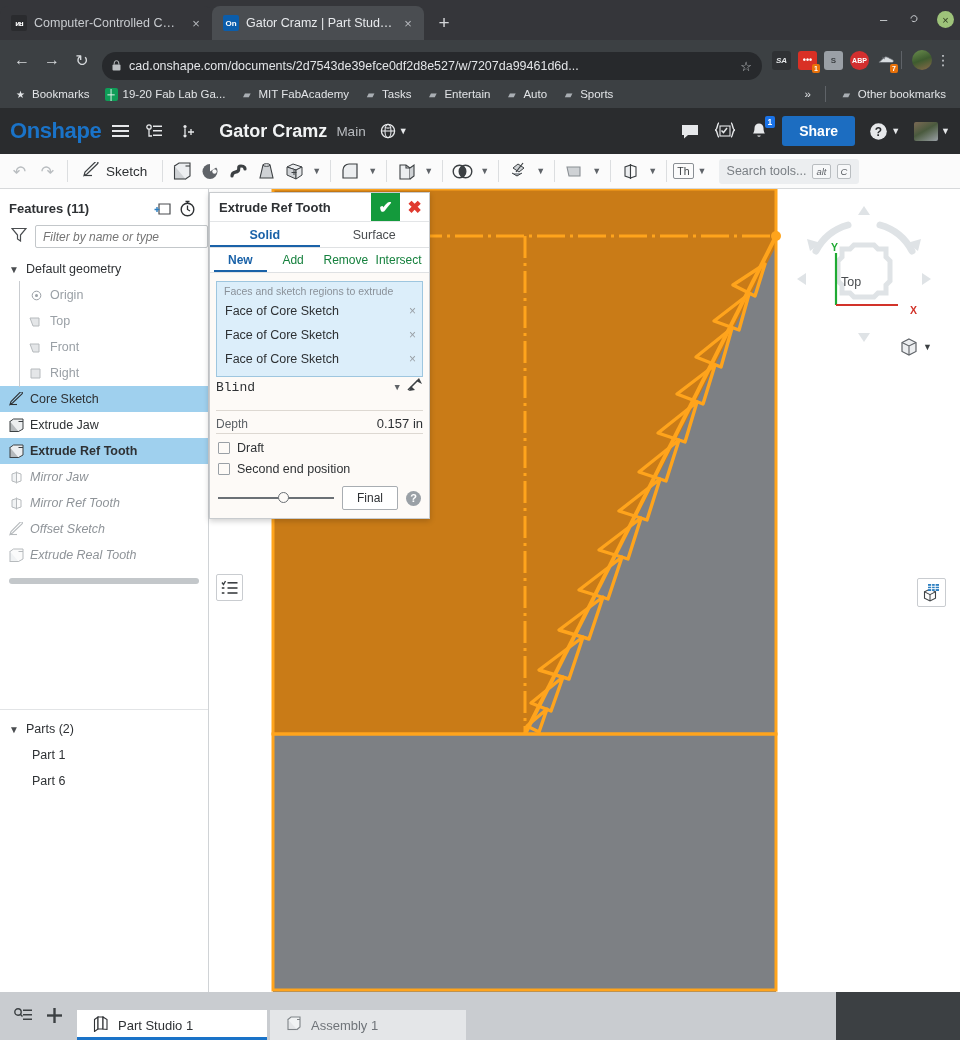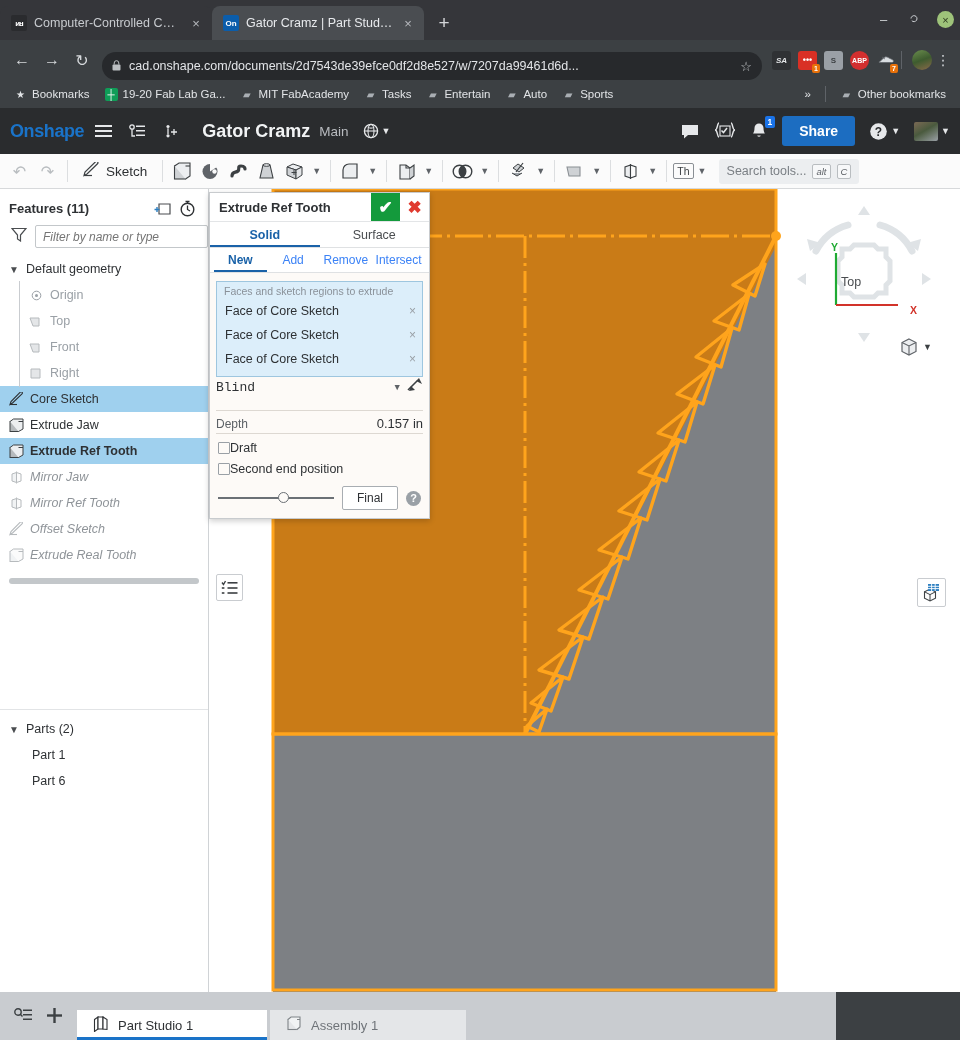--- a/index.html
+++ b/index.html
@@ -101,21 +101,21 @@
     font-size: 9px; font-weight: bold; width:12px; height:13px; }
   .bm-star { color: #e2e4e7; font-size: 11px; }
   .bm-spacer { flex: 1; }
   .bm-sep { width: 1px; height: 16px; background: #5f6368; margin: 0 5px; }
 
   
   .os-header {
     position: absolute; top: 108px; left: 0; width: 960px; height: 46px;
     background: #2a2c2e; display: flex; align-items: center; padding: 0 10px;
   }
-  .os-logo { font-size: 18px; font-weight: bold; color: #1a73c8;
+  .os-logo { font-size: 22px; font-weight: bold; color: #1a73c8;
     letter-spacing: -0.4px; }
   .os-hicon { width: 30px; height: 30px; display: flex; align-items: center;
     justify-content: center; color: #e6e8ea; margin-left: 4px; }
   .os-doctitle { font-size: 18px; font-weight: bold; color: #f1f3f4;
     margin-left: 16px; }
   .os-branch { font-size: 13.5px; color: #b9bcc0; margin-left: 9px; }
   .os-globe { margin-left: 14px; display:flex; align-items:center; gap:3px;
     color:#e6e8ea; }
   .os-spacer { flex: 1; }
   .os-right { display: flex; align-items: center; gap: 14px; }
@@ -255,21 +255,21 @@
   }
   .dlg-tabs1 .t { flex: 1; display: flex; align-items: center;
     justify-content: center; color: #4a4d50; }
   .dlg-tabs1 .t.active { color: #1a62a8; font-weight: bold;
     box-shadow: inset 0 -2px 0 #1a62a8; }
   .dlg-tabs2 {
     display: flex; background: #fff; height: 25px; font-size: 12px;
     padding: 0 4px; border-bottom: 1px solid #dfe1e3;
   }
   .dlg-tabs2 .t { flex: 1; display: flex; align-items: center;
-    justify-content: center; color: #3b82f6; }
+    justify-content: center; color: #15803d; }
   .dlg-tabs2 .t.active { color: #1a62a8; font-weight: bold;
     box-shadow: inset 0 -2px 0 #1a62a8; }
   .sel-box {
     margin: 8px 6px 0 6px; border: 1px solid #9ec6df; background: #dceefa;
     height: 96px; overflow: hidden; position: relative;
   }
   .sel-hint { font-size: 10.5px; color: #8a9199; padding: 3px 7px 2px 7px; }
   .sel-item { display: flex; align-items: center; height: 24px;
     padding: 0 6px 0 8px; font-size: 12.5px; color: #2e3134; }
   .sel-item .x { margin-left: auto; color: #9aa0a6; font-size: 12px; }
@@ -278,21 +278,21 @@
     border-bottom: 1px solid #ddd8d2; padding-bottom: 18px; font-family: Liberation Mono, monospace;
   }
   .dlg-row-sel .val { flex: 1; font-size: 13px; color: #2e3134; }
   .dlg-row-sel .car { color: #5f6368; font-size: 9px; padding-right: 6px; }
   .dlg-row-depth {
     display: flex; align-items: baseline; margin: 5px 6px 0 6px;
     border-bottom: 1px solid #ddd8d2; padding-bottom: 2px;
   }
   .dlg-row-depth .lbl { font-size: 12px; color: #5c6166; }
   .dlg-row-depth .val { margin-left: auto; font-size: 13px; color: #2e3134; }
-  .dlg-check { display: flex; align-items: center; 
+  .dlg-check { display: flex; align-items: center; gap: 7px;
     margin: 7px 6px 0 8px; font-size: 12.5px; color: #2e3134; }
   .cbx { width: 12px; height: 12px; border: 1px solid #9aa0a6;
     background: #fdfaf7; border-radius: 1px; flex: 0 0 12px; }
   .dlg-foot { display: flex; align-items: center; gap: 8px;
     margin: 10px 8px 8px 8px; }
   .slider { flex: 1; height: 14px; position: relative; }
   .slider .track { position: absolute; top: 6px; left: 0; right: 0;
     height: 2px; background: #6b7075; }
   .slider .knob { position: absolute; top: 1px; left: 52%; width: 11px;
     height: 11px; border-radius: 50%; background: #fdfaf7;

